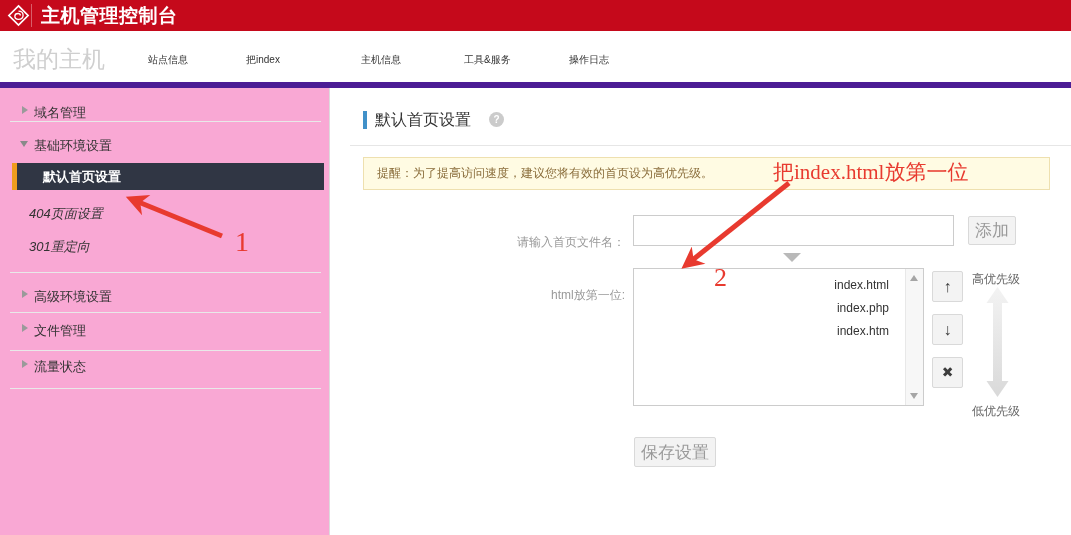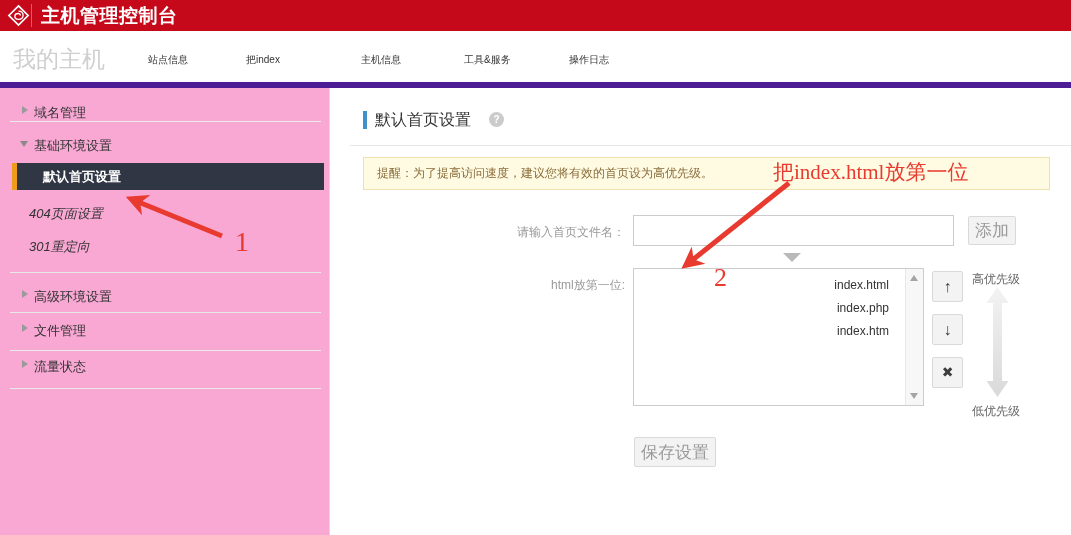--- a/index.html
+++ b/index.html
@@ -30,21 +30,21 @@
   .sel-bar .accent{position:absolute;left:0;top:0;width:5px;height:27px;background:#ef9c1d;}
   .sel-bar .lbl{position:absolute;left:31px;top:0;line-height:27px;color:#fff;font-size:13px;font-weight:bold;}
   
   .page-title-bar{position:absolute;left:363px;top:111px;width:4px;height:18px;background:#4191c9;}
   .page-title{position:absolute;left:375px;top:110px;font-size:16px;color:#333;}
   .help-icon{position:absolute;left:489px;top:112px;width:15px;height:15px;border-radius:50%;background:#cbcbcb;color:#fff;
              font-size:10px;font-weight:bold;text-align:center;line-height:15px;cursor:pointer;}
   .title-divider{position:absolute;left:350px;top:145px;width:721px;height:1px;background:#e6e6e6;}
   .notice{position:absolute;left:363px;top:157px;width:687px;height:33px;box-sizing:border-box;background:#fffbe3;
           border:1px solid #eee0af;color:#8a6d3b;font-size:12px;line-height:31px;padding-left:13px;}
-  .form-label{position:absolute;left:425px;width:200px;text-align:right;font-size:12px;color:#999;}
+  .form-label{position:absolute;left:425px;width:200px;text-align:right;font-size:12px;color:#999;margin-top:10px;}
   .lbl-filename{top:224px;}
   .lbl-priority{top:277px;}
   .filename-input{position:absolute;left:633px;top:215px;width:321px;height:31px;box-sizing:border-box;
                   border:1px solid #ccc;background:#fff;font-size:12px;padding:0 8px;outline:none;}
   .btn{box-sizing:border-box;background:#f3f3f3;border:1px solid #d9d9d9;color:#9a9a9a;font-size:17px;border-radius:2px;cursor:pointer;
        font-family:"Liberation Sans","DejaVu Sans",sans-serif;}
   .add-btn{position:absolute;left:968px;top:216px;width:48px;height:29px;}
   .collapse-caret{position:absolute;left:783px;top:253px;width:0;height:0;cursor:pointer;
                   border-left:9px solid transparent;border-right:9px solid transparent;border-top:9px solid #b9b9b9;}
   .listbox{position:absolute;left:633px;top:268px;width:291px;height:138px;box-sizing:border-box;border:1px solid #ccc;background:#fff;text-align:right;}

